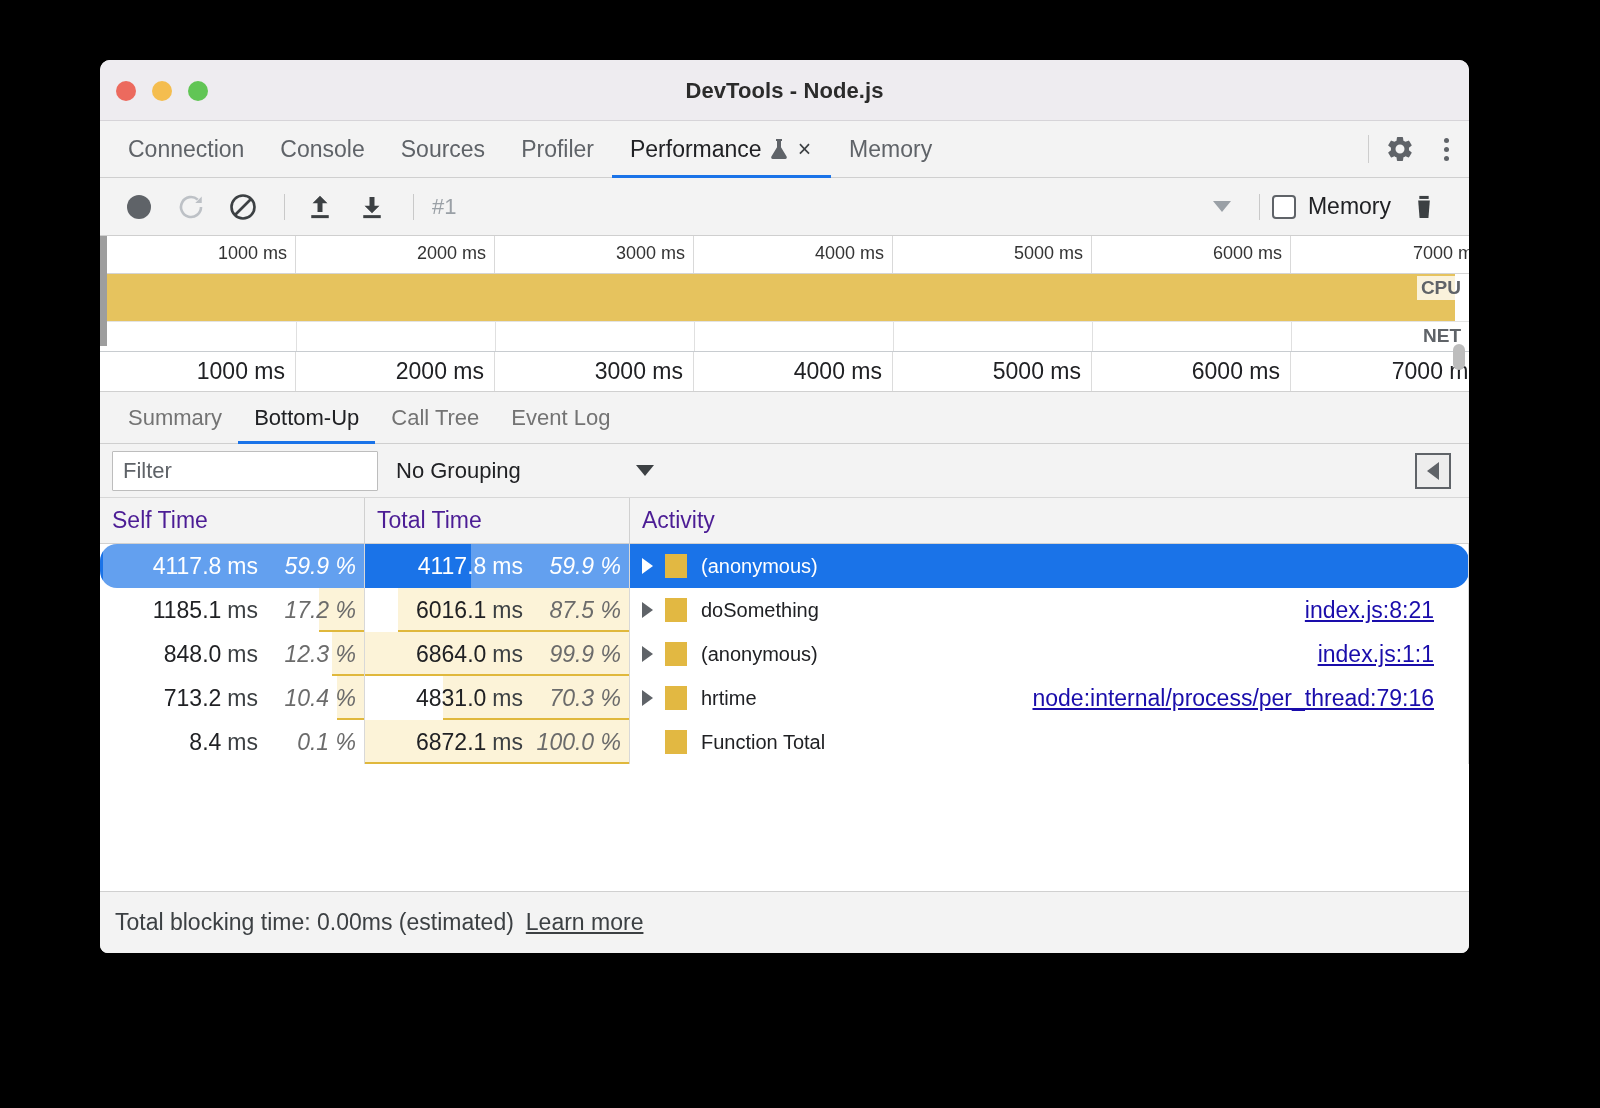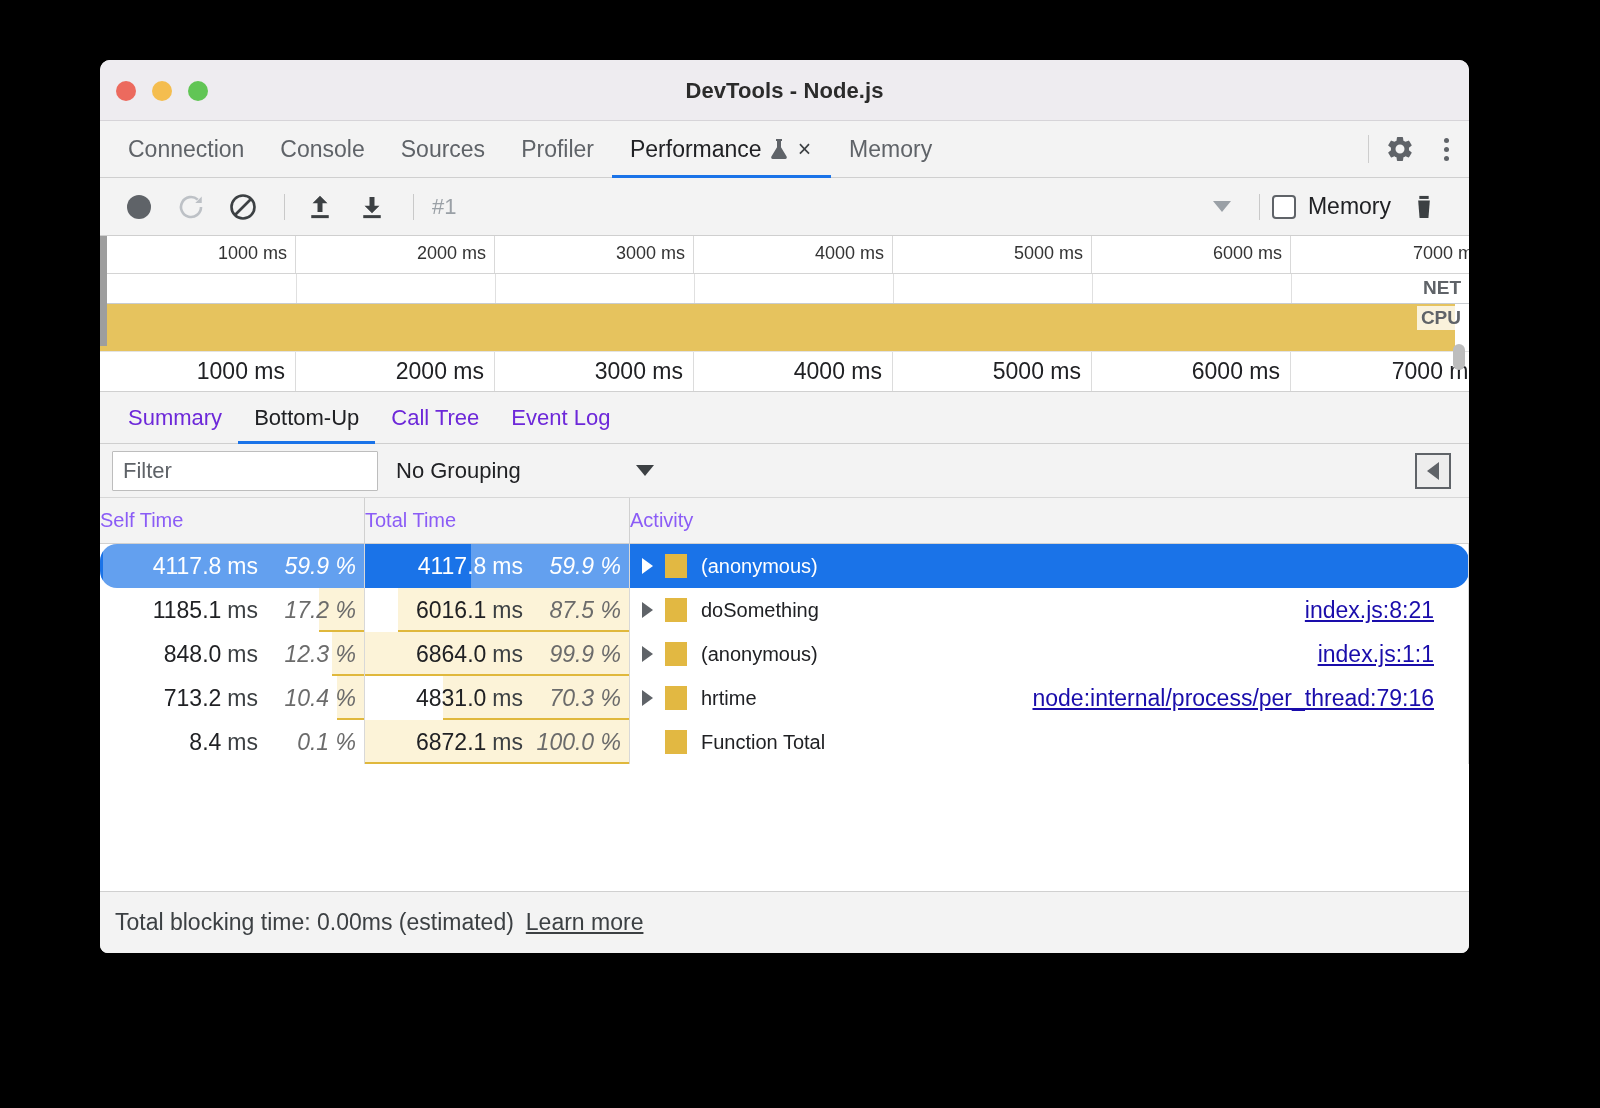--- a/index.html
+++ b/index.html
@@ -239,21 +239,21 @@
     border-bottom: 1px solid #cfcfcf;
     display: flex;
     align-items: stretch;
     padding-left: 12px;
     flex: 0 0 auto;
   }
   .vtab {
     display: flex; align-items: center;
     padding: 0 16px;
     font-size: 22px;
-    color: #6d28d9;
+    color: #737373;
     position: relative;
   }
   .vtab.active { color: #202124; }
   .vtab.active::after {
     content: "";
     position: absolute;
     left: 0; right: 0; bottom: -1px;
     height: 3px;
     background: #1a73e8;
   }
@@ -311,23 +311,24 @@
 
   
   #table-wrap { flex: 1 1 auto; background: #fff; position: relative; overflow: hidden; }
   #thead {
     display: flex;
     height: 46px;
     background: #f3f3f3;
     border-bottom: 1px solid #d0d0d0;
   }
   .th {
-    font-size: 20px;
-    color: #8b5cf6;
+    font-size: 23px;
+    color: #4c1d95;
     display: flex; align-items: center;
+    padding-left: 12px;
     border-right: 1px solid #d0d0d0;
   }
   .col-self  { width: 265px; flex: 0 0 265px; }
   .col-total { width: 265px; flex: 0 0 265px; }
   .col-act   { flex: 1 1 auto; border-right: none; }
 
   .row { display: flex; height: 44px; position: relative; border-radius: 17px; }
   .row.selected { background: #1a73e8; }
 
   .cell {
@@ -528,35 +529,35 @@
     <div id="ruler-top">
       <div class="rt-tick" style="left:0;width:196px;">1000 ms</div>
       <div class="rt-tick" style="left:196px;width:199px;">2000 ms</div>
       <div class="rt-tick" style="left:395px;width:199px;">3000 ms</div>
       <div class="rt-tick" style="left:594px;width:199px;">4000 ms</div>
       <div class="rt-tick" style="left:793px;width:199px;">5000 ms</div>
       <div class="rt-tick" style="left:992px;width:199px;">6000 ms</div>
       <div class="rt-tick" style="left:1191px;width:199px;border-right:none;">7000 ms</div>
     </div>
 
+    <div id="cpu-track">
+      <div id="cpu-fill"></div>
+      <div class="track-label">CPU</div>
+    </div>
+
     <div id="net-track">
       <div class="net-grid" style="left:196px;"></div>
       <div class="net-grid" style="left:395px;"></div>
       <div class="net-grid" style="left:594px;"></div>
       <div class="net-grid" style="left:793px;"></div>
       <div class="net-grid" style="left:992px;"></div>
       <div class="net-grid" style="left:1191px;"></div>
       <div class="track-label">NET</div>
     </div>
 
-    <div id="cpu-track">
-      <div id="cpu-fill"></div>
-      <div class="track-label">CPU</div>
-    </div>
-
     <div id="ruler-bottom">
       <div class="rb-tick" style="left:0;width:196px;">1000 ms</div>
       <div class="rb-tick" style="left:196px;width:199px;">2000 ms</div>
       <div class="rb-tick" style="left:395px;width:199px;">3000 ms</div>
       <div class="rb-tick" style="left:594px;width:199px;">4000 ms</div>
       <div class="rb-tick" style="left:793px;width:199px;">5000 ms</div>
       <div class="rb-tick" style="left:992px;width:199px;">6000 ms</div>
       <div class="rb-tick" style="left:1191px;width:199px;border-right:none;">7000 ms</div>
     </div>
 

